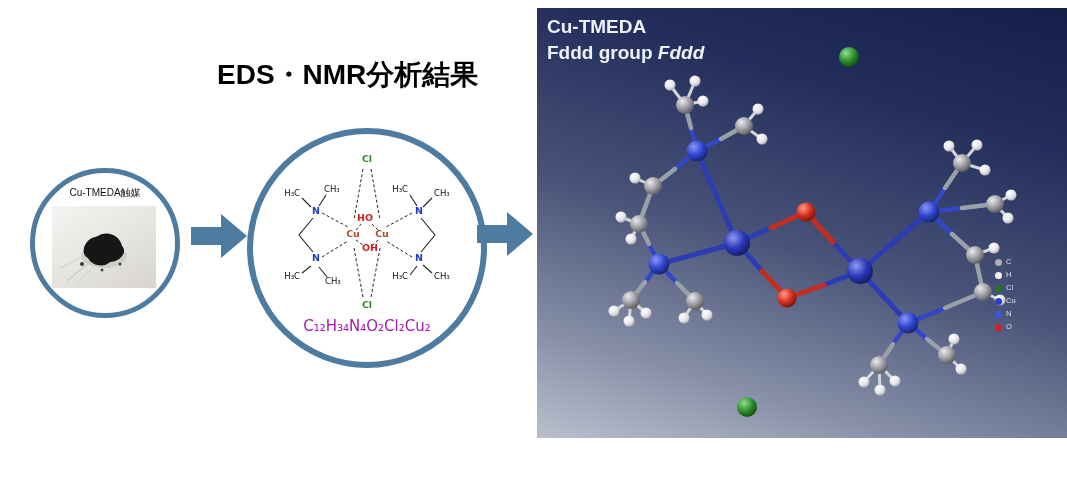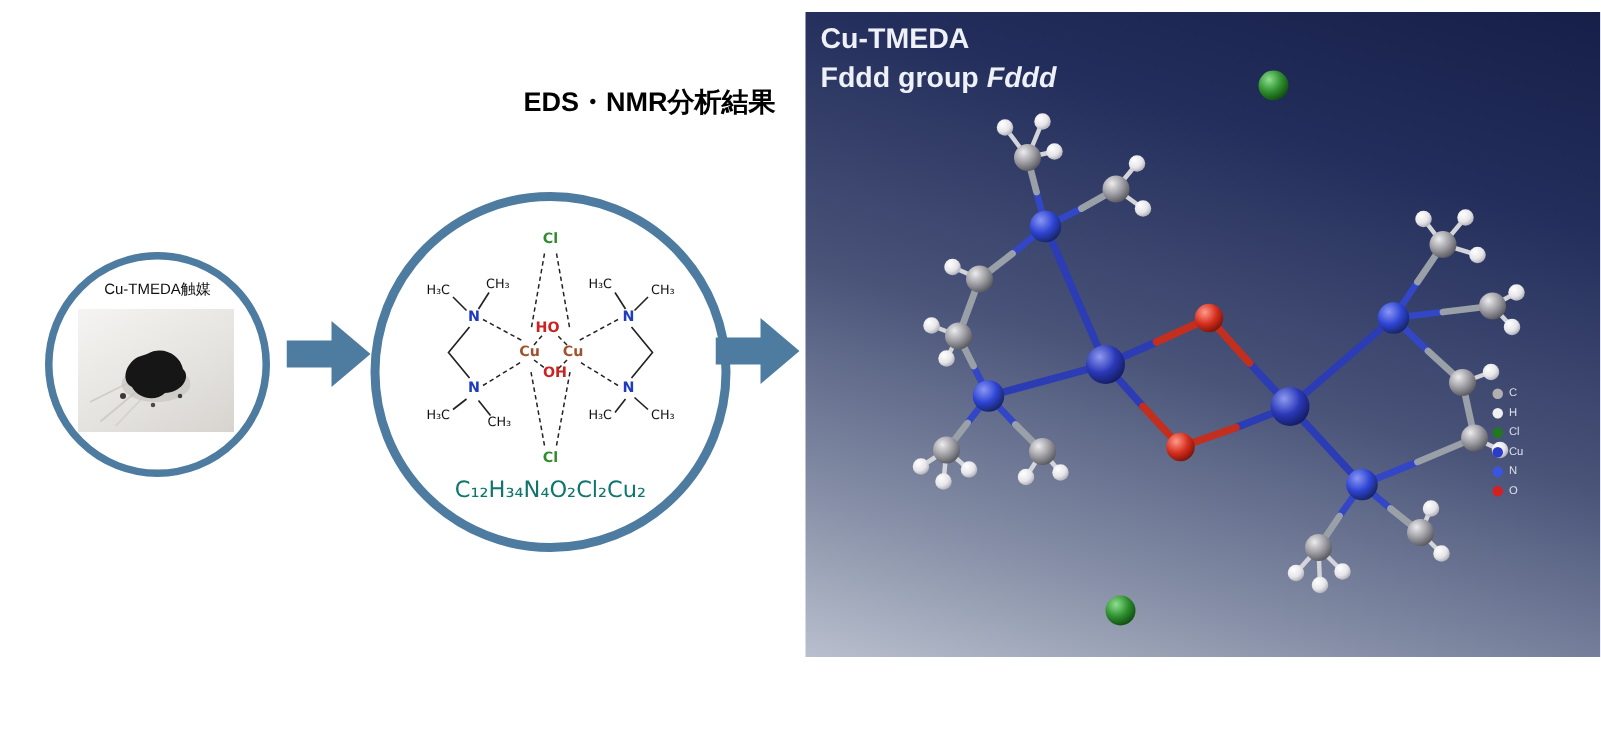--- a/index.html
+++ b/index.html
@@ -7,30 +7,30 @@
   .canvas { position:relative; width:1067px; height:503px; background:#ffffff; overflow:hidden; }
 
   .ring { position:absolute; border-radius:50%; border:5px solid #4e7ba0; background:#fff; }
   .ring.small { left:30px; top:168px; width:150px; height:150px; }
   .ring.big   { left:247px; top:128px; width:240px; height:240px; border-width:6px; }
 
   .sample-label { position:absolute; top:13px; left:0; right:0; text-align:center; font-size:10px; color:#111; white-space:nowrap; }
   .photo { position:absolute; left:17px; top:33px; width:104px; height:82px;
            background:linear-gradient(150deg,#f5f4f2 0%,#e4e2de 60%,#d7d4d0 100%); }
 
-  .heading { position:absolute; left:217px; top:56px; width:300px; text-align:right;
-             font-size:18px; font-weight:bold; color:#000; white-space:nowrap; }
+  .heading { position:absolute; left:217px; top:56px; width:300px; text-align:left;
+             font-size:28px; font-weight:bold; color:#000; white-space:nowrap; }
 
   .arrow { position:absolute; width:56px; height:44px; }
   .arrow.a1 { left:191px; top:214px; }
   .arrow.a2 { left:477px; top:212px; }
 
   .struct { position:absolute; left:9px; top:14px; }
   .formula { position:absolute; left:0; right:0; bottom:27px; text-align:center;
-             font-size:15px; color:#0f766e; font-family:"DejaVu Sans",sans-serif; }
+             font-size:15px; color:#a21caf; font-family:"DejaVu Sans",sans-serif; }
 
   .panel { position:absolute; left:537px; top:8px; width:530px; height:430px;
            background:linear-gradient(196deg,#161f48 0%,#232e5c 25%,#4a5479 55%,#8891a8 82%,#b9bfcd 100%);padding-left:28px; }
   .panel-title { position:absolute; left:10px; top:6px; color:#eef1f7; font-size:19px;
                  font-weight:bold; line-height:1.35; z-index:3; }
   .mol { position:absolute; left:0; top:0; z-index:1; }
 
   .legend { position:absolute; left:458px; top:249px; display:flex; flex-direction:column; gap:3px; z-index:2; }
   .legend-row { display:flex; align-items:center; gap:4px; height:10px; }
   .legend-dot { width:7px; height:7px; border-radius:50%; flex:0 0 auto; }

